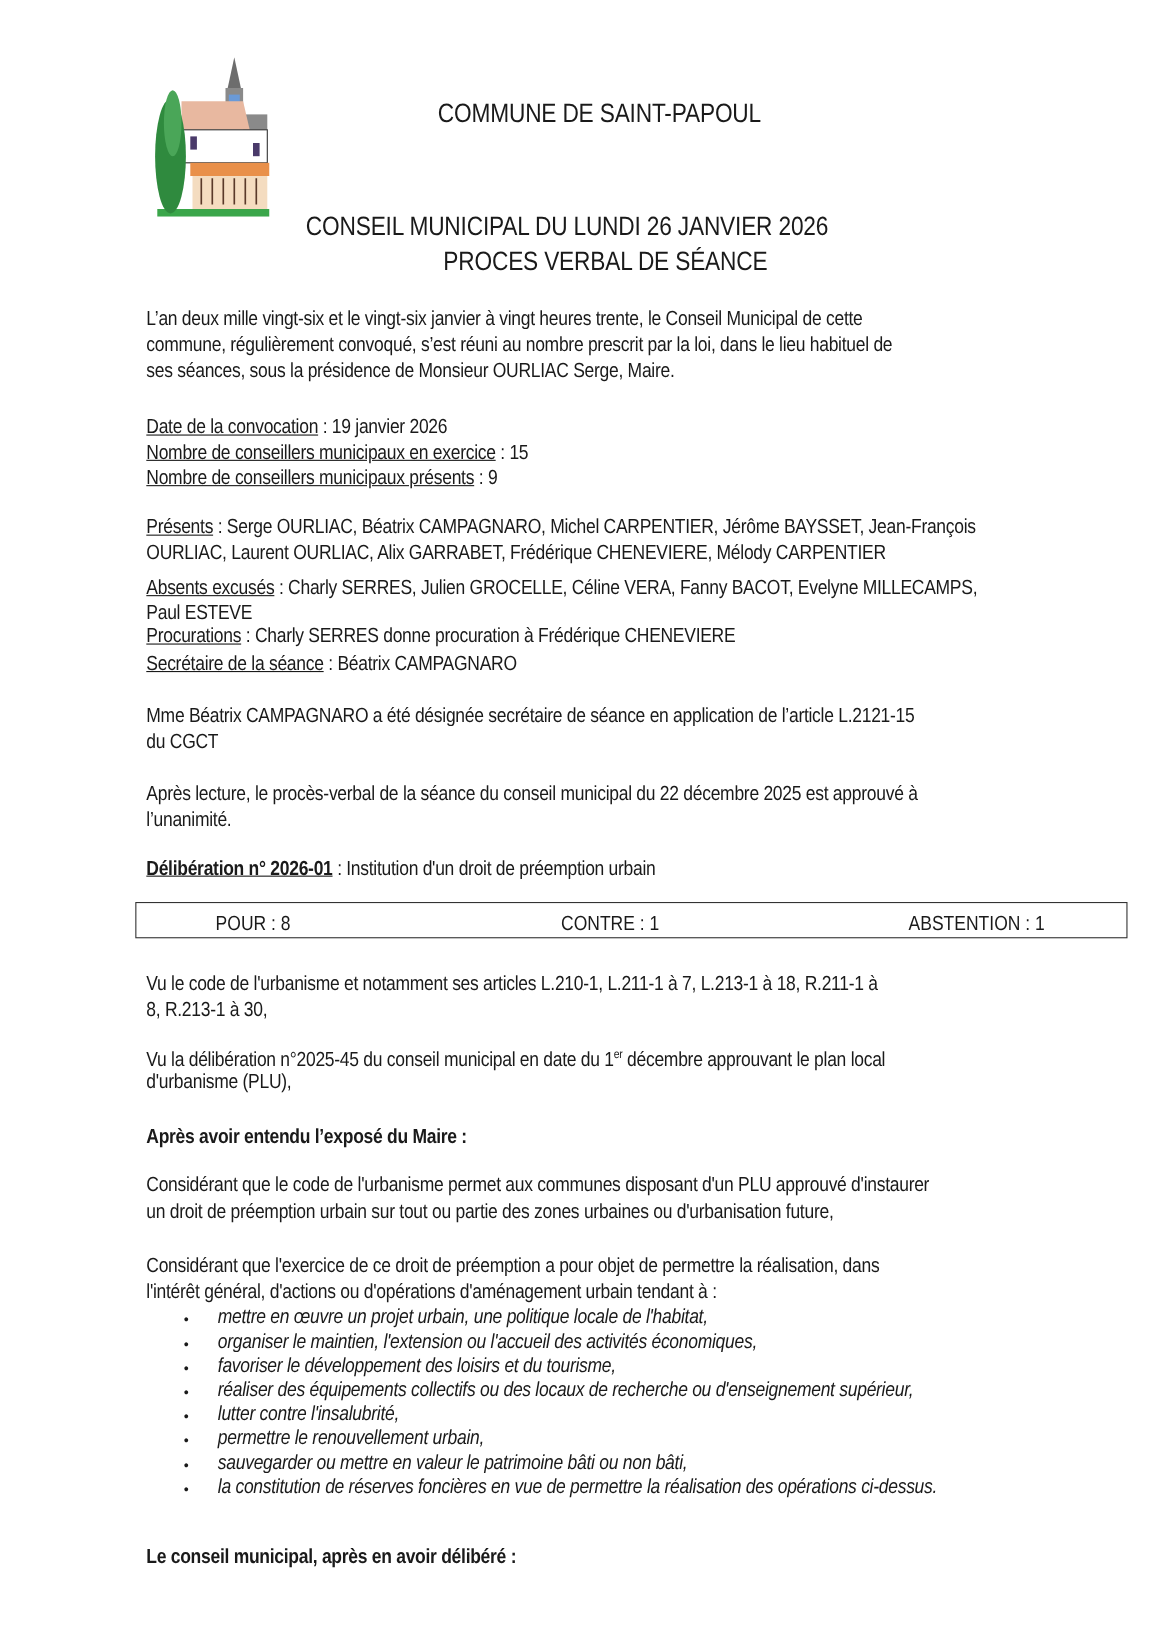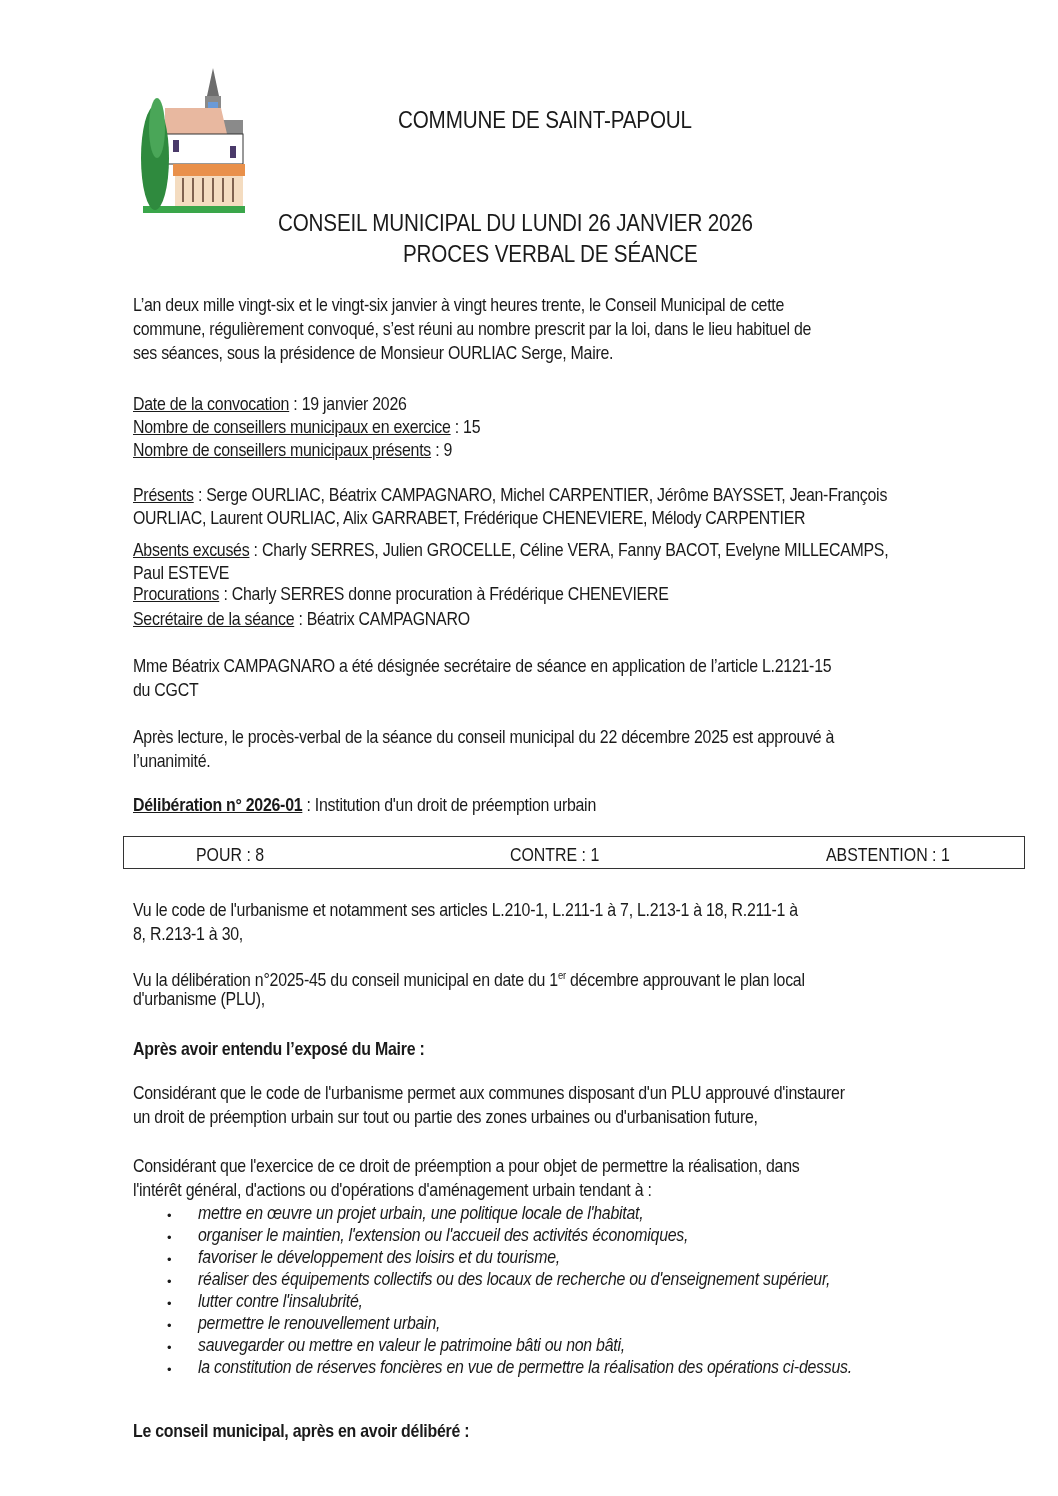--- a/index.html
+++ b/index.html
@@ -1,18 +1,18 @@
 <!DOCTYPE html>
 <html><head>
 <meta charset="utf-8">
 <style>
   html, body { margin: 0; padding: 0; background: #ffffff; }
   body { width: 1058px; height: 1496px; position: relative; overflow: hidden;
          font-family: "Liberation Sans Narrow", "Liberation Sans", sans-serif; color: #1a1a1a; }
-  .page { position: absolute; left: 0; top: 16px; width: 1058px; height: 1326px; }
+  .page { position: absolute; left: 0; top: 0; width: 1058px; height: 1326px; }
   .logo { position: absolute; left: 135px; top: 52px; width: 110px; height: 145px; }
   .txt { position: absolute; font-size: 18.5px; line-height: 22px; letter-spacing: -0.3px;
          transform: scaleX(0.86); transform-origin: left top; white-space: nowrap; }
   .h1 { position: absolute; font-size: 24px; letter-spacing: -0.2px; transform: scaleX(0.86);
         transform-origin: left top; white-space: nowrap; }
   .u { text-decoration: underline; }
   .b { font-weight: bold; }
   .vote-box { position: absolute; left: 123px; top: 820px; width: 902px; height: 33px;
               border: 1.5px solid #333; box-sizing: border-box; }
   .vote { position: absolute; top: 828px; font-size: 18.5px; transform: scaleX(0.86);

